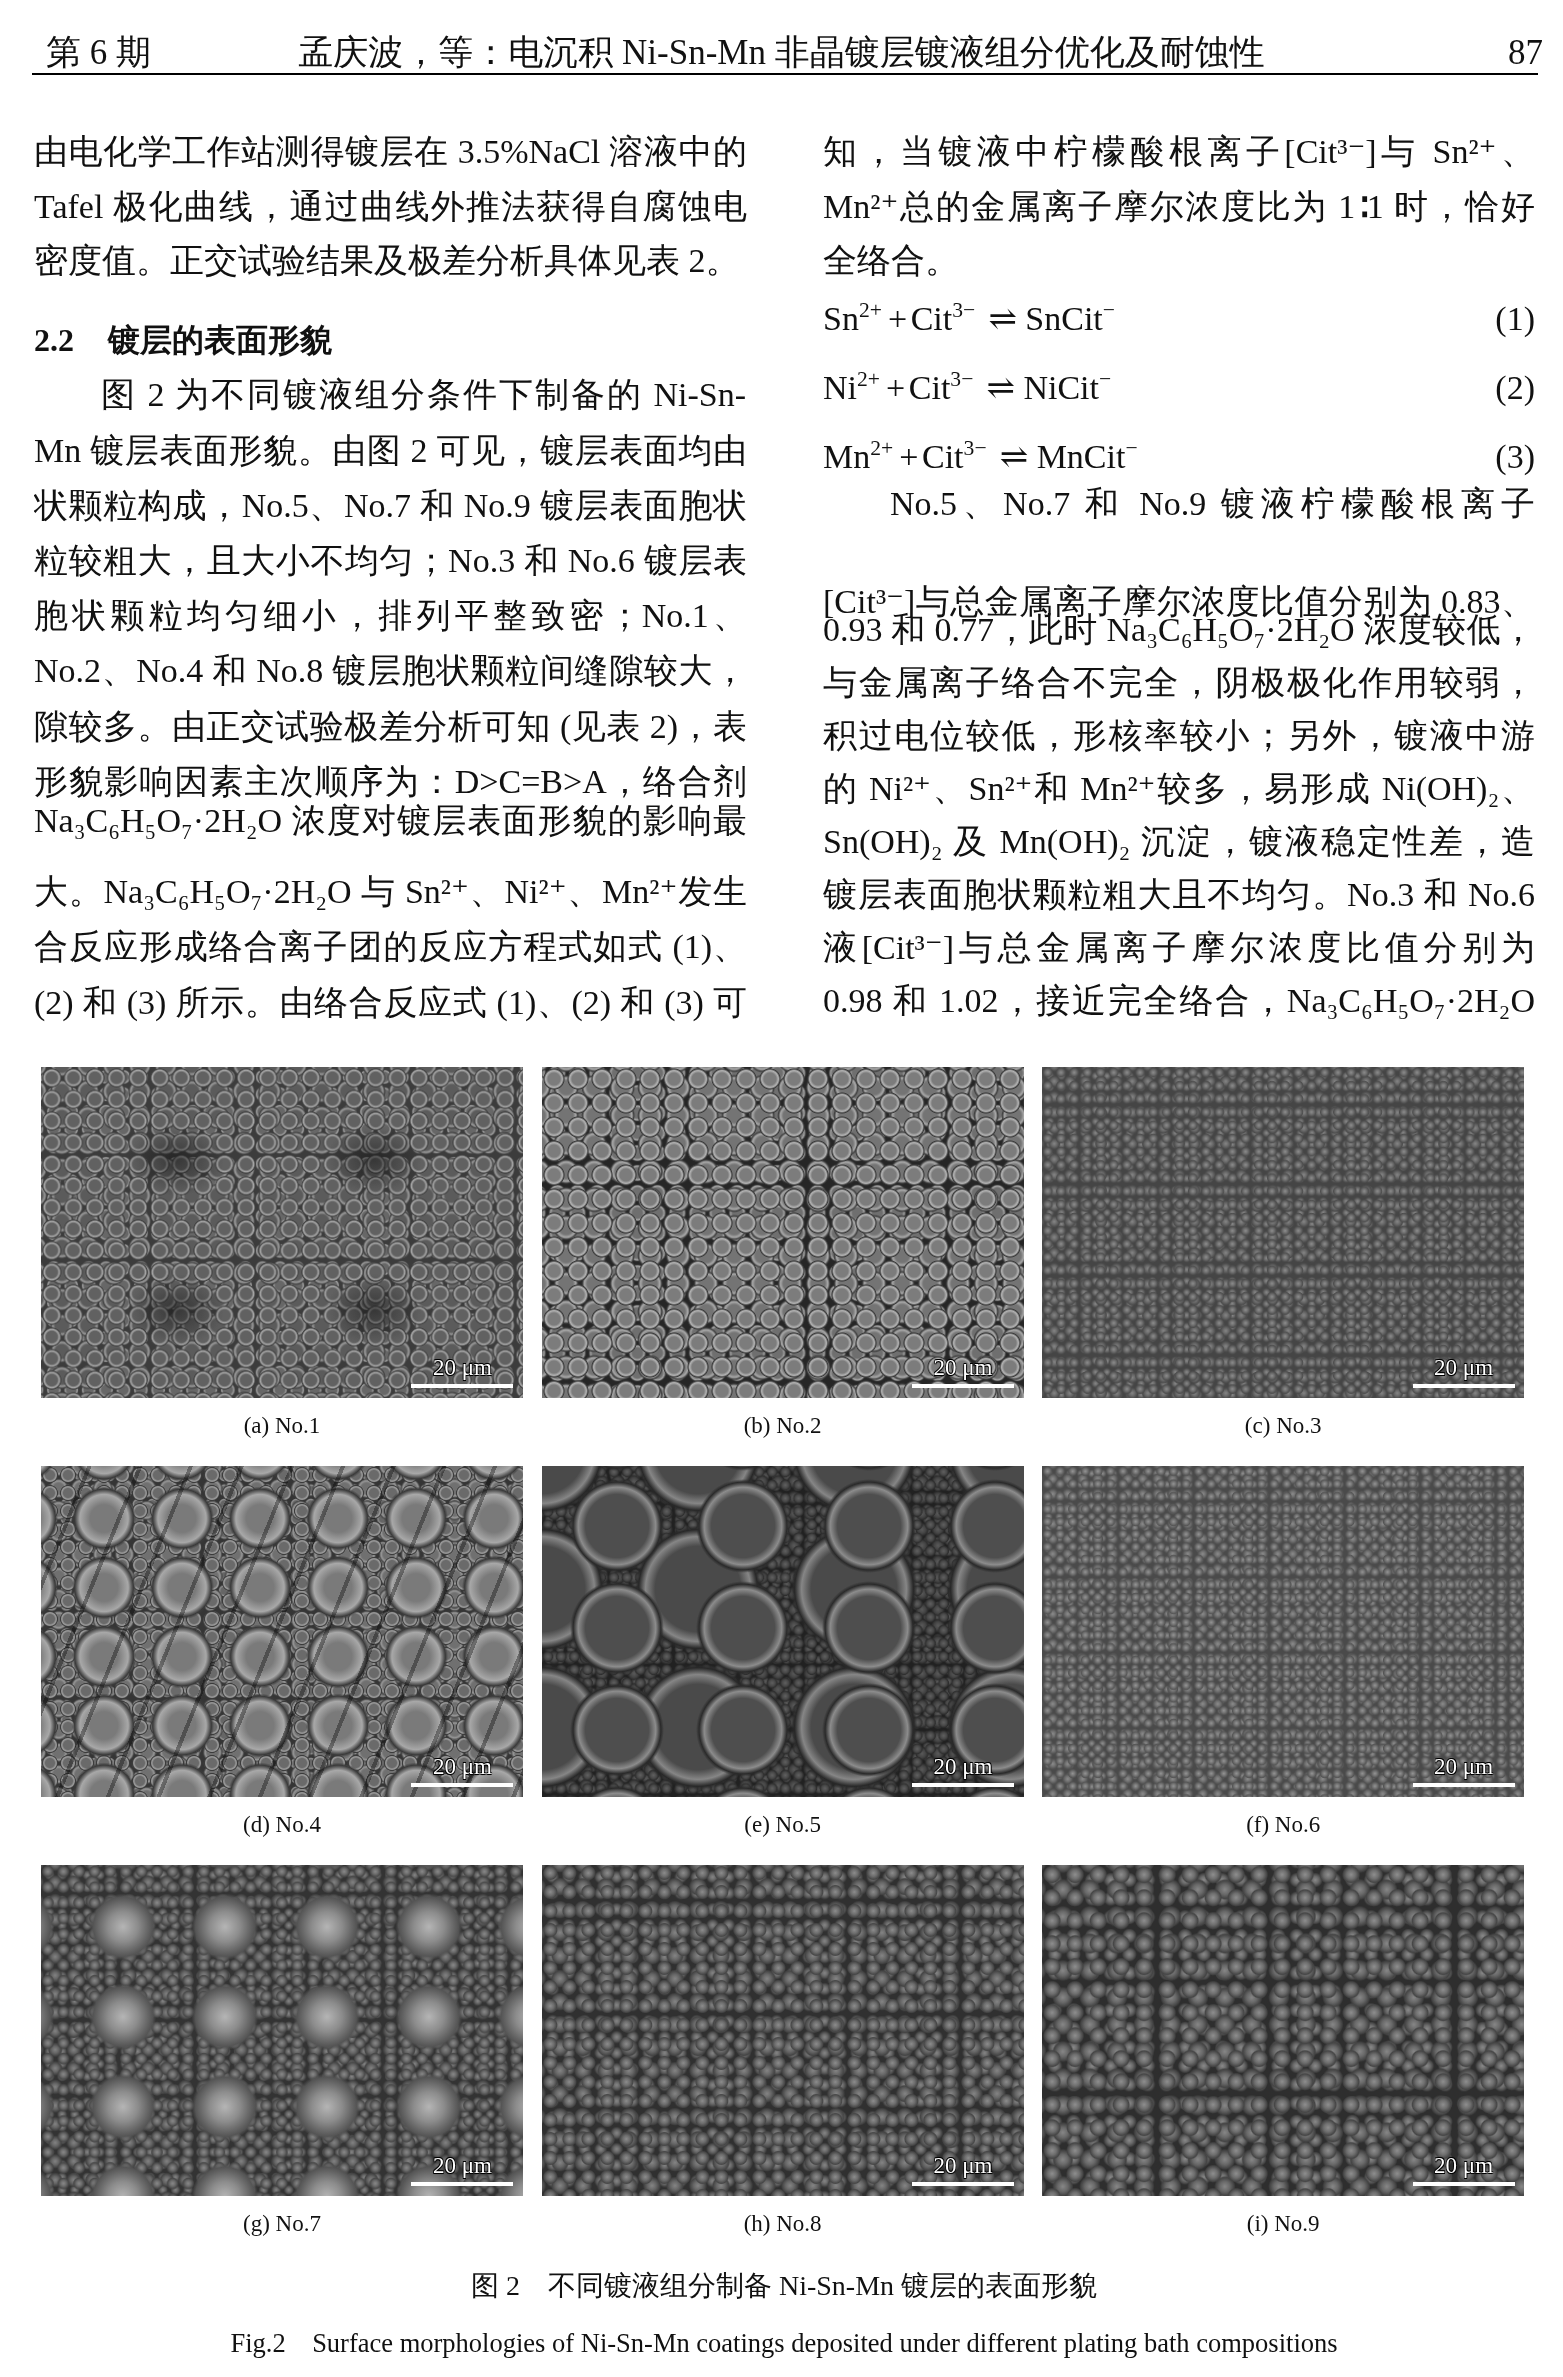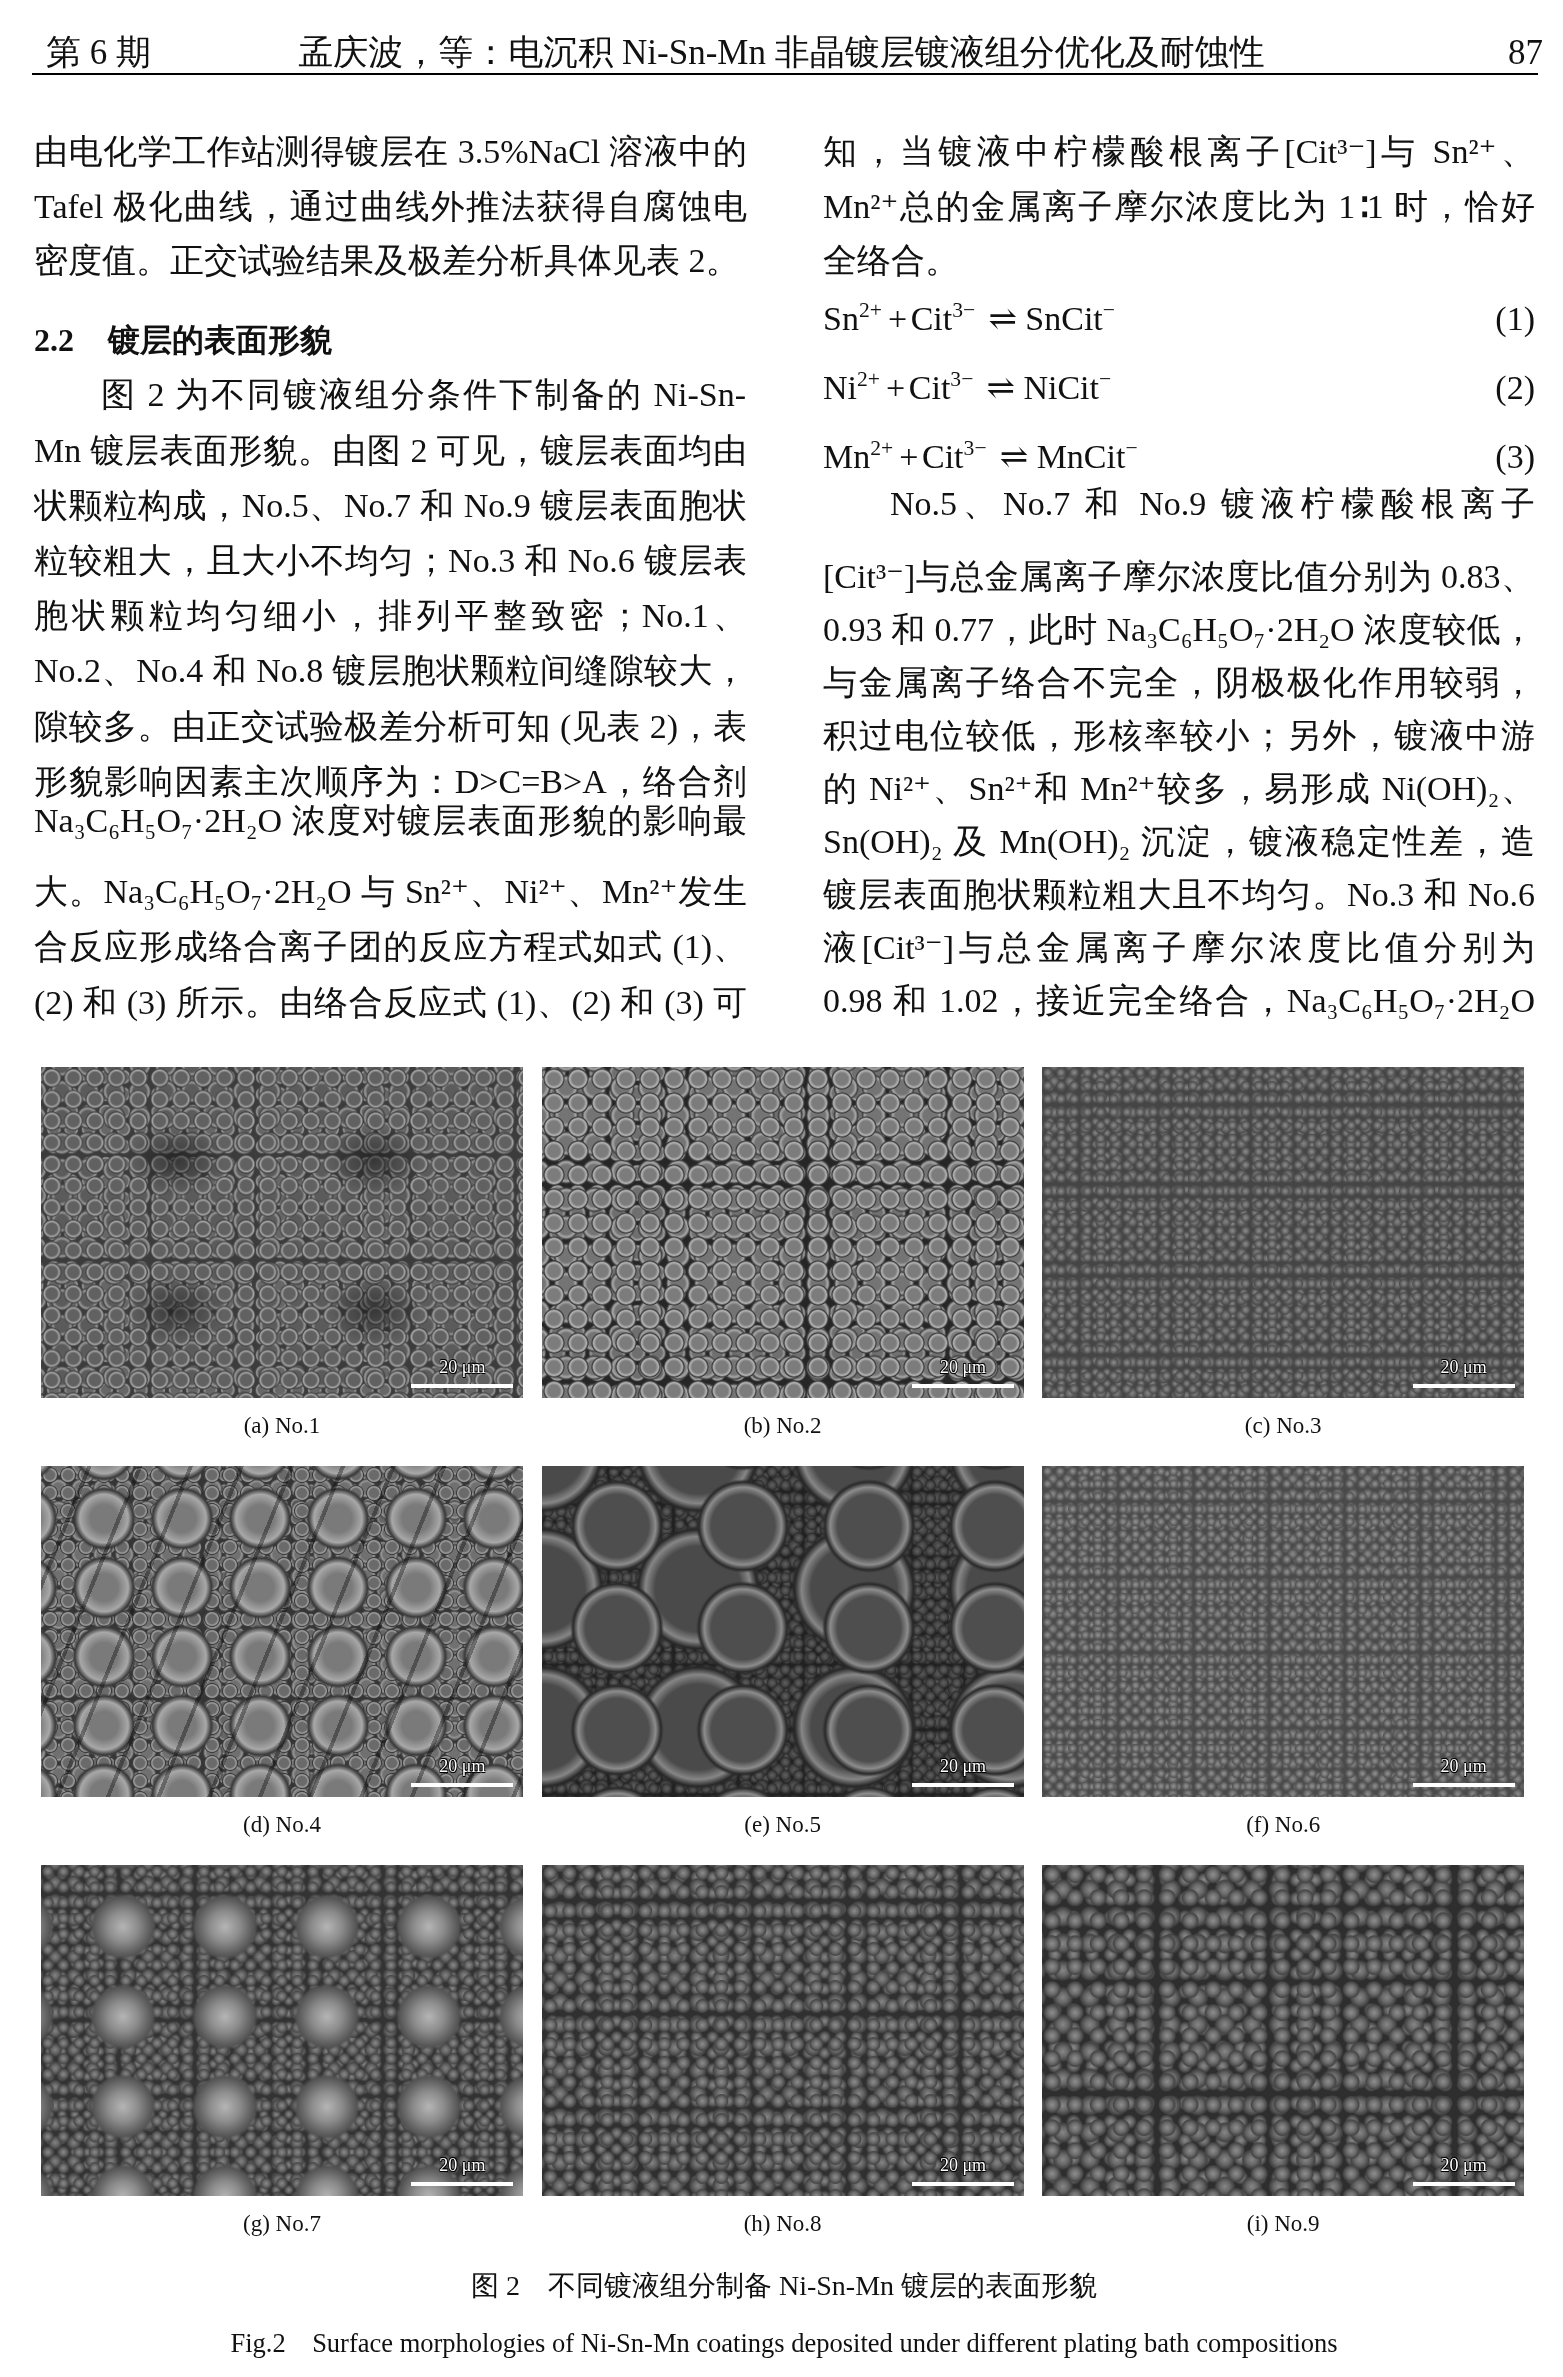--- a/index.html
+++ b/index.html
@@ -45,21 +45,21 @@
   .fig-grid {
     position: absolute; left: 41px; top: 1067px;
     display: grid; grid-template-columns: repeat(3, 482px); column-gap: 18.6px;
     grid-auto-rows: 399px;
   }
   .panel { position: relative; width: 482px; height: 399px; }
   .sem { position: relative; width: 482px; height: 331px; overflow: hidden; }
   .scale-bar { position: absolute; right: 9.6px; bottom: 9.6px; width: 102px; height: 4.8px; background: #ffffff; }
   .scale-label {
     position: absolute; right: 9.6px; bottom: 19px; width: 102px; text-align: center;
-    font-size: 18px; line-height: 23px; color: #ffffff; white-space: nowrap;
+    font-size: 23px; line-height: 23px; color: #ffffff; white-space: nowrap;
     text-shadow: 0.6px 0.6px 0 #000, -0.6px -0.6px 0 #000, 0.6px -0.6px 0 #000, -0.6px 0.6px 0 #000, 0 0 1.8px #000;
   }
   .panel-cap { position: absolute; left: 0; top: 331px; width: 482px; height: 55px; line-height: 55px; text-align: center; font-size: 23px; }
 
   .figcap { position: absolute; left: 0; width: 1568px; text-align: center; white-space: nowrap; }
   .figcap-zh { top: 2268px; height: 36px; line-height: 36px; font-size: 28px; }
   .figcap-en { top: 2325px; height: 36px; line-height: 36px; font-size: 26.5px; }
 
   
   .tex-a {
@@ -191,21 +191,21 @@
   <div class="eq" style="top:360px">
     <span>Ni</span><sup>2+</sup><span class="op">+</span><span>Cit</span><sup>3−</sup><span class="arrow">⇌</span><span>NiCit</span><sup>−</sup>
     <span class="eq-num">(2)</span>
   </div>
   <div class="eq" style="top:429px">
     <span>Mn</span><sup>2+</sup><span class="op">+</span><span>Cit</span><sup>3−</sup><span class="arrow">⇌</span><span>MnCit</span><sup>−</sup>
     <span class="eq-num">(3)</span>
   </div>
 
   <div class="ln rc indent" style="top:476px">No.5、No.7 和 No.9 镀液柠檬酸根离子</div>
-  <div class="ln rc" style="top:549px">[Cit³⁻]与总金属离子摩尔浓度比值分别为 0.83、</div>
+  <div class="ln rc" style="top:574px">[Cit³⁻]与总金属离子摩尔浓度比值分别为 0.83、</div>
   <div class="ln rc" style="top:602px">0.93 和 0.77，此时 Na₃C₆H₅O₇·2H₂O 浓度较低，</div>
   <div class="ln rc" style="top:655px">与金属离子络合不完全，阴极极化作用较弱，沉</div>
   <div class="ln rc" style="top:708px">积过电位较低，形核率较小；另外，镀液中游离</div>
   <div class="ln rc" style="top:761px">的 Ni²⁺、Sn²⁺和 Mn²⁺较多，易形成 Ni(OH)₂、</div>
   <div class="ln rc" style="top:814px">Sn(OH)₂ 及 Mn(OH)₂ 沉淀，镀液稳定性差，造成</div>
   <div class="ln rc" style="top:867px">镀层表面胞状颗粒粗大且不均匀。No.3 和 No.6 镀</div>
   <div class="ln rc" style="top:920px">液[Cit³⁻]与总金属离子摩尔浓度比值分别为</div>
   <div class="ln rc" style="top:973px">0.98 和 1.02，接近完全络合，Na₃C₆H₅O₇·2H₂O 对</div>
 
   <div class="fig-grid">

